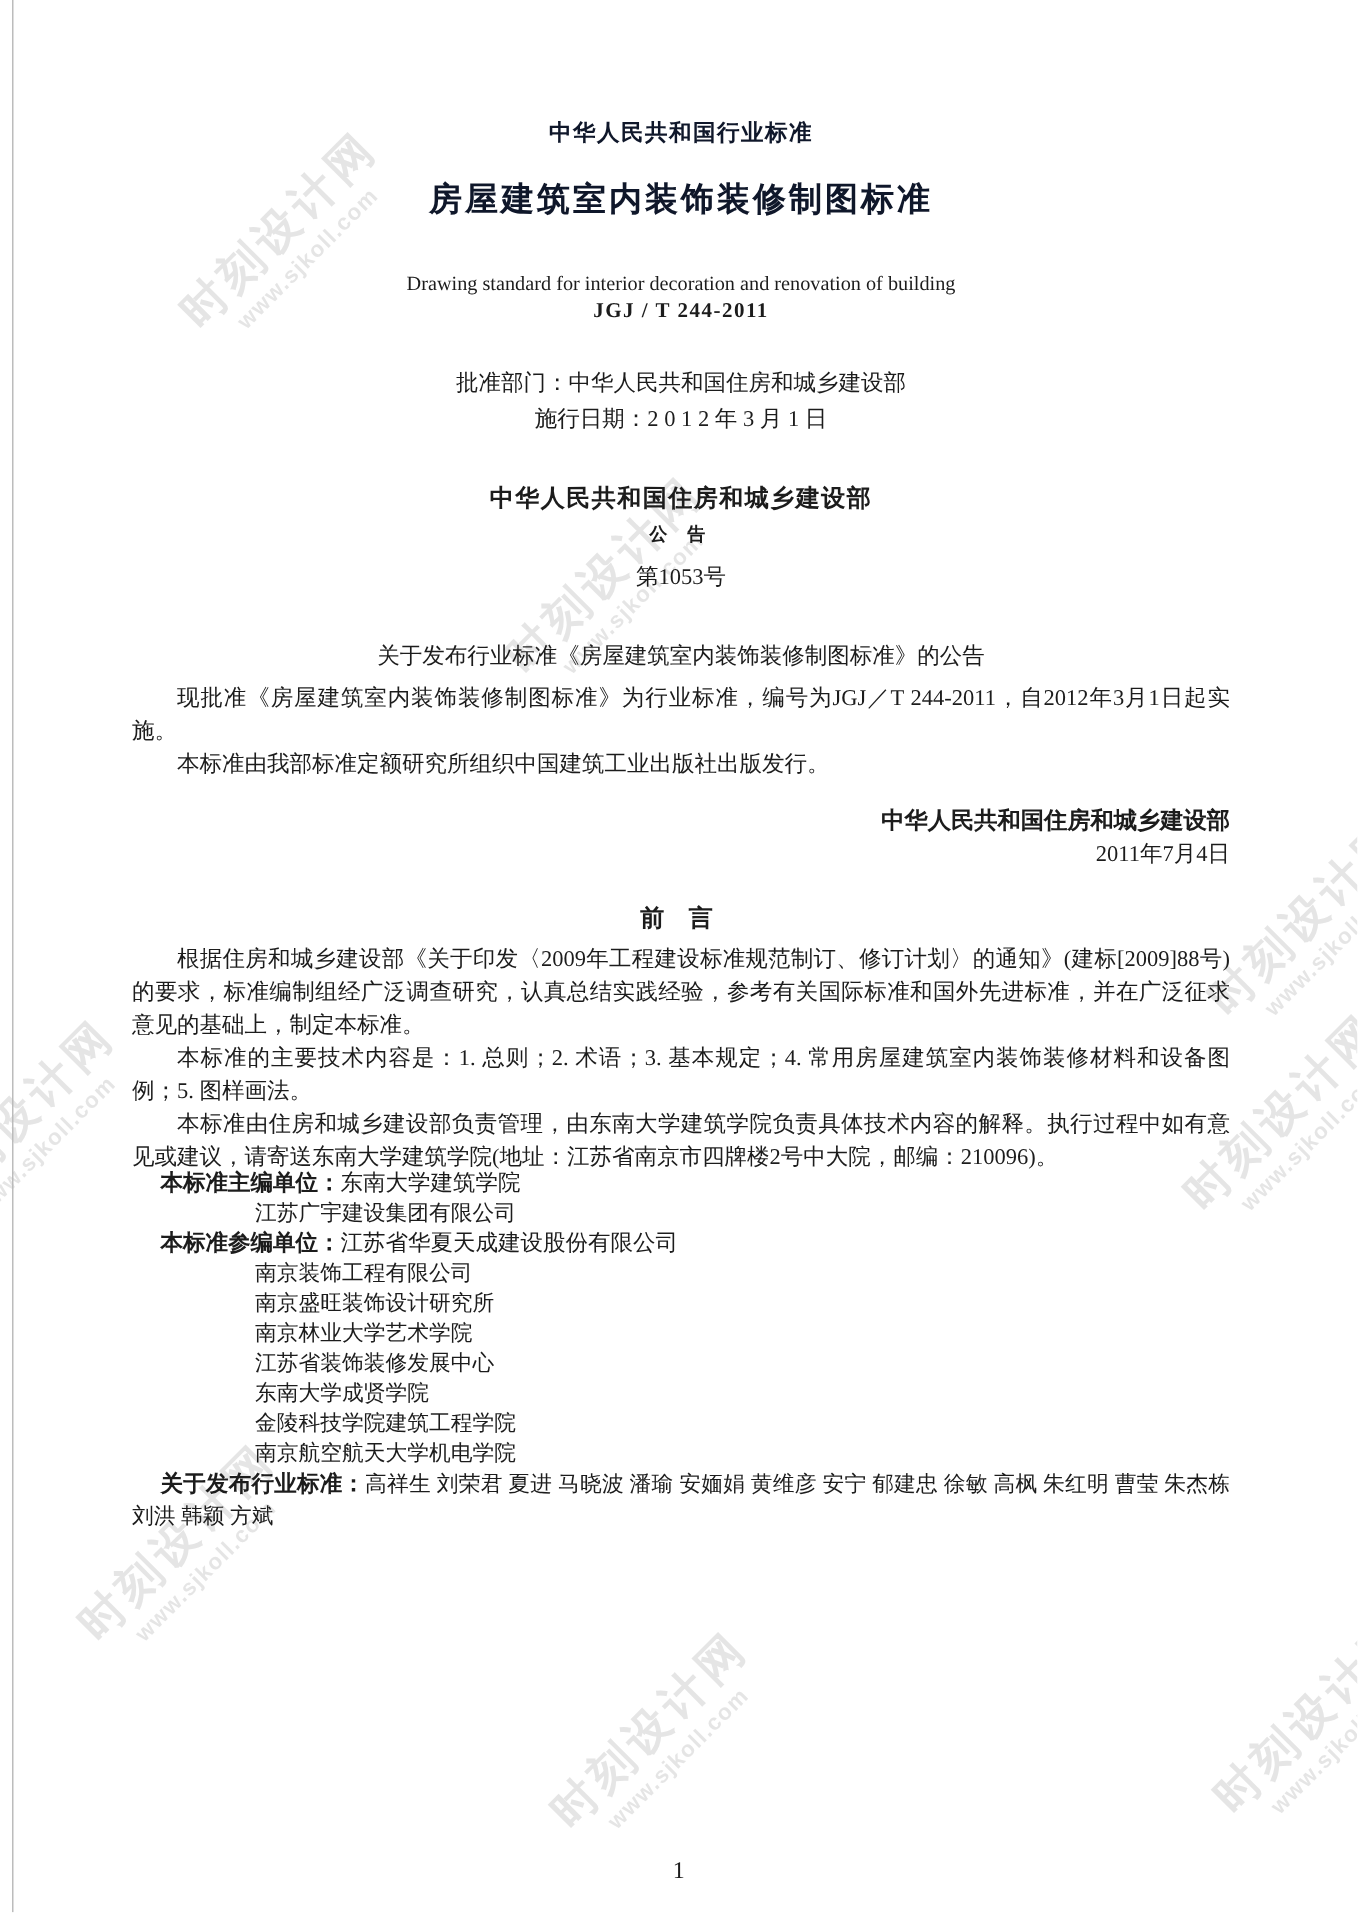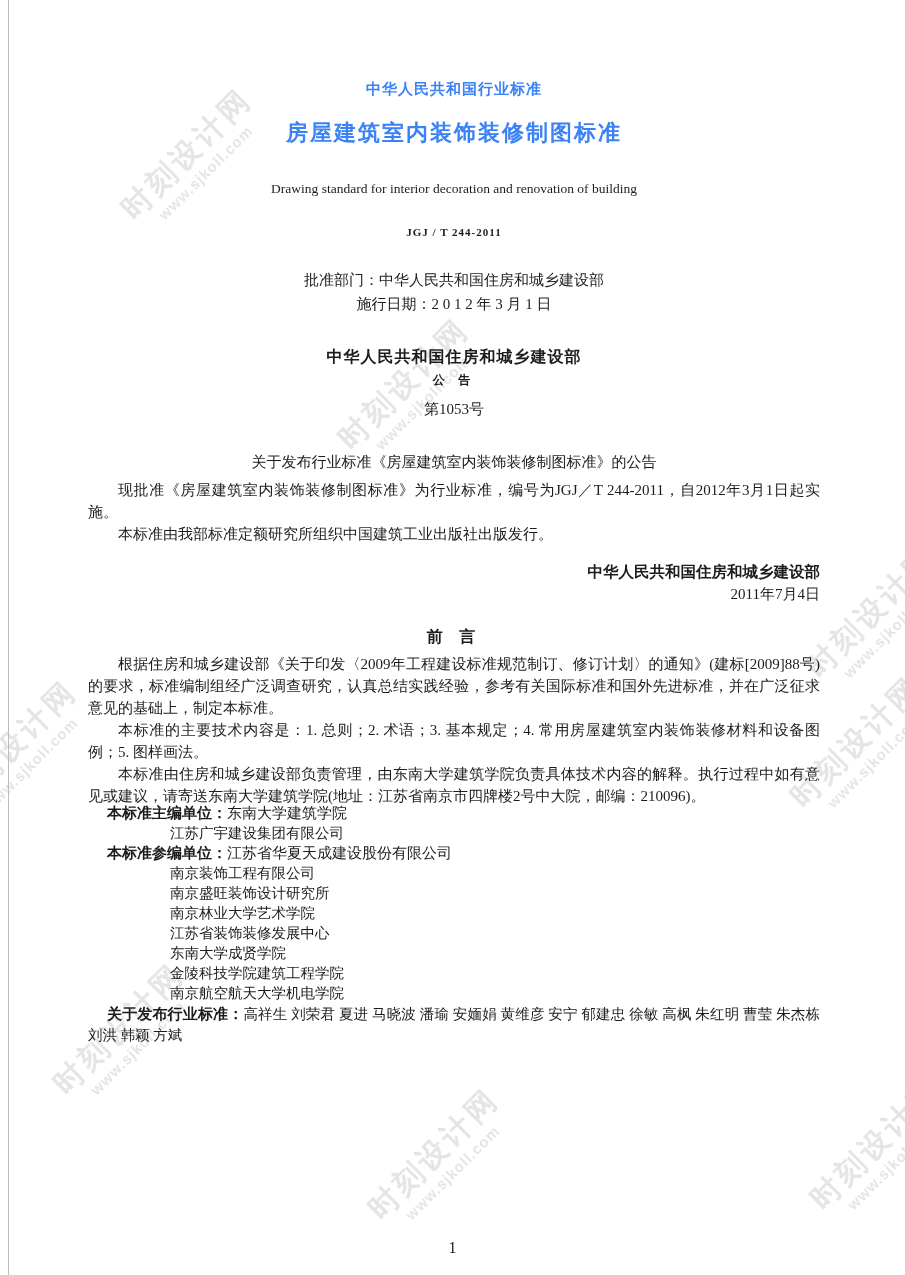--- a/index.html
+++ b/index.html
@@ -27,25 +27,25 @@
   }
   .watermark .wm-cn{font-size:30px;font-weight:bold;letter-spacing:4px;}
   .watermark .wm-url{font-size:15px;font-weight:bold;letter-spacing:1px;}
   .content{
     position:relative;
     padding:0 85px 0 88px;
   }
   .sans{font-family:"Liberation Sans","DejaVu Sans",sans-serif;}
   .center{text-align:center;}
   .right{text-align:right;}
-  .red{color:#3b82f6;}
+  .red{color:#0f172a;}
   .std-type{margin-top:78px;font-size:15px;font-weight:bold;letter-spacing:1px;line-height:22px;}
   .title-cn{margin-top:18px;font-size:22px;font-weight:bold;letter-spacing:2px;line-height:30px;}
   .title-en{margin-top:32px;font-size:13.5px;line-height:18px;}
-  .code{margin-top:24px;font-size:11px;font-weight:bold;letter-spacing:1px;line-height:20px;}
+  .code{margin-top:0;font-size:14px;font-weight:bold;letter-spacing:1px;line-height:20px;}
   .approval{margin-top:27px;font-size:15px;line-height:22px;}
   .effective{margin-top:2px;font-size:15px;line-height:22px;}
   .ministry-head{margin-top:31px;font-size:16px;font-weight:bold;letter-spacing:1px;line-height:22px;}
   .notice-title{margin-top:1px;font-size:12px;font-weight:bold;letter-spacing:5px;line-height:22px;}
   .notice-no{margin-top:8px;font-size:15px;line-height:20px;}
   .subject{margin-top:32px;font-size:15px;line-height:22px;}
   .body-p{
     margin:0;font-size:15px;line-height:22px;
     text-align:justify;text-indent:2em;
   }

